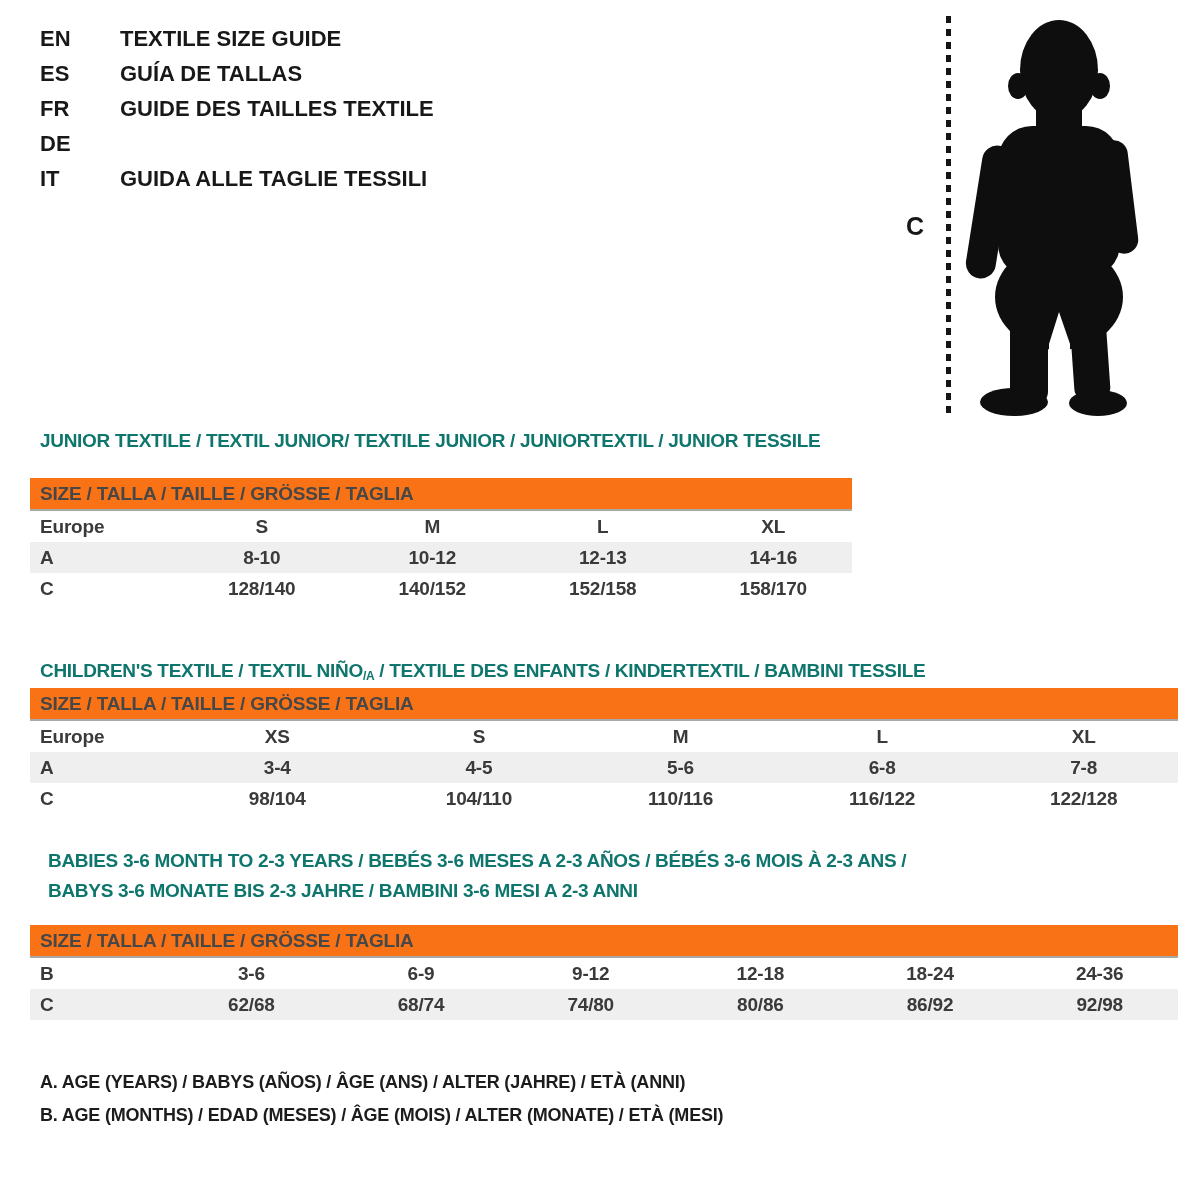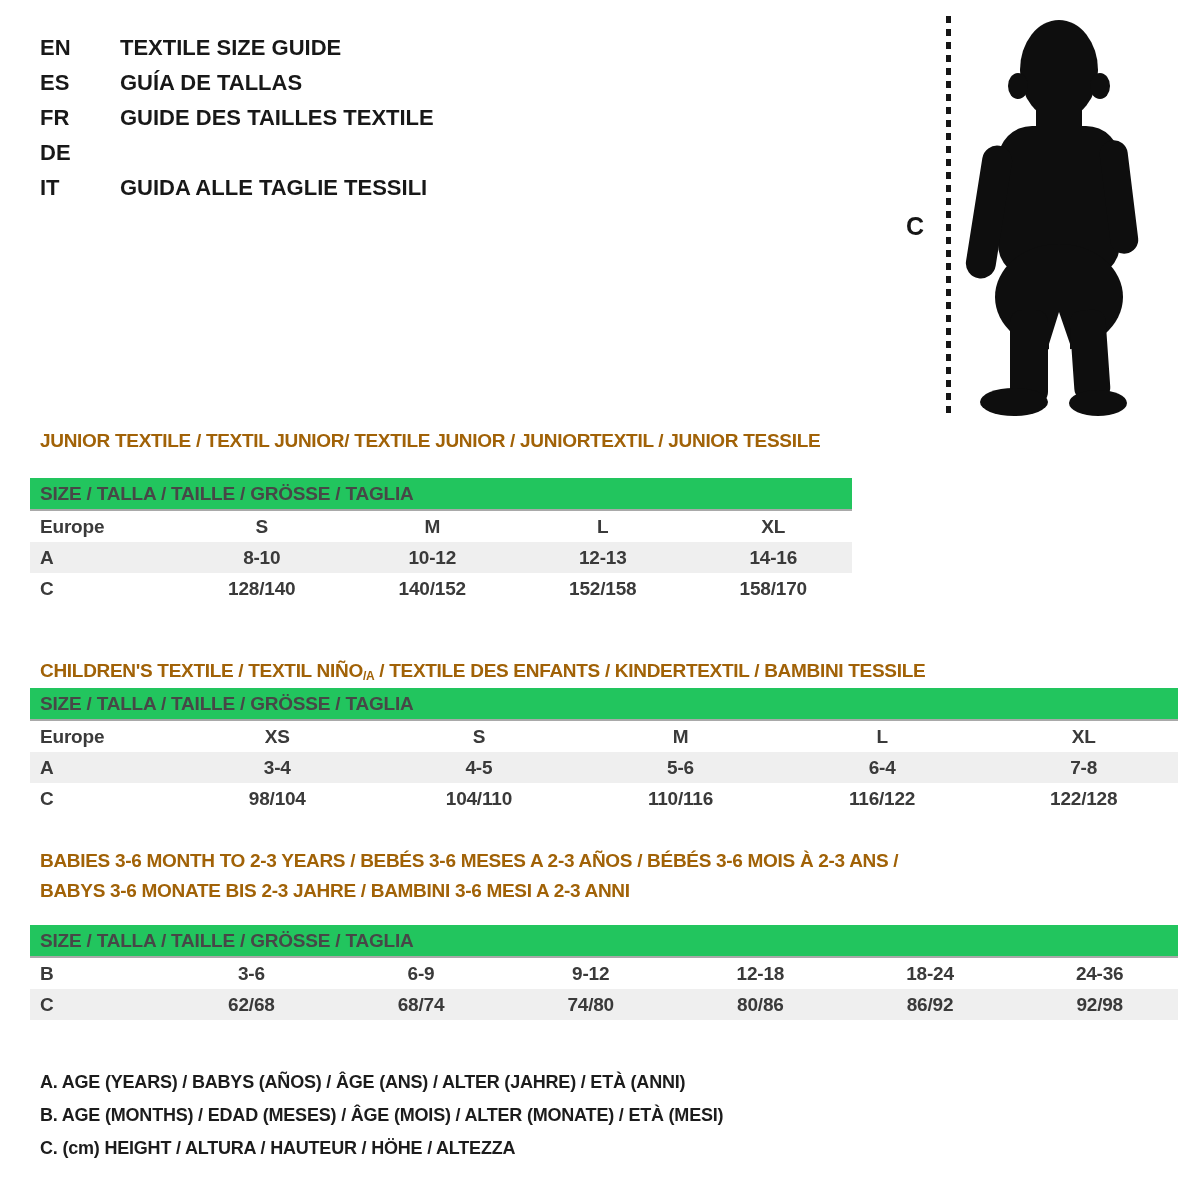--- a/index.html
+++ b/index.html
@@ -2,34 +2,34 @@
 <html><head>
 <meta charset="utf-8">
 <style>
   html,body{margin:0;padding:0;}
   body{
     width:1200px;height:1200px;background:#ffffff;position:relative;
     font-family:"Liberation Sans", sans-serif;color:#1f1f1f;overflow:hidden;
   }
   
   .lang-block{position:absolute;left:40px;top:26px;}
-  .lang-row{display:flex;height:35px;align-items:flex-end;font-weight:bold;font-size:22px;letter-spacing:0px;color:#181818;}
+  .lang-row{display:flex;height:35px;align-items:flex-start;font-weight:bold;font-size:22px;letter-spacing:0px;color:#181818;}
   .lang-code{width:80px;}
   
   .measure-line{position:absolute;left:946px;top:16px;width:5px;height:400px;
     background:repeating-linear-gradient(to bottom,#151515 0 7px,transparent 7px 13px);}
   .measure-label{position:absolute;left:906px;top:212px;font-size:25px;font-weight:bold;color:#161616;}
   .silhouette{position:absolute;left:958px;top:12px;}
   
-  .section-title{position:absolute;left:40px;font-size:19px;font-weight:bold;letter-spacing:-0.3px;color:#a16207;white-space:nowrap;}
+  .section-title{position:absolute;left:40px;font-size:19px;font-weight:bold;letter-spacing:-0.3px;color:#0f766e;white-space:nowrap;}
   .section-title .subscr{font-size:12px;vertical-align:-3px;}
-  .two-line{line-height:30px;}
+  .two-line{line-height:30px;margin-left:8px;}
   
   .sg-table{position:absolute;left:30px;}
-  .size-bar{height:31px;background:#22c55e;border-bottom:2px solid #a9a9a9;display:flex;align-items:center;
+  .size-bar{height:31px;background:#f97316;border-bottom:2px solid #a9a9a9;display:flex;align-items:center;
     padding-left:10px;font-weight:bold;font-size:19px;letter-spacing:-0.2px;color:#474747;}
   .trow{display:flex;height:31px;align-items:center;font-size:19px;font-weight:bold;letter-spacing:-0.2px;color:#3a3a3a;gap:13px;}
   .trow.shaded{background:#efefef;}
   .tlabel{width:140px;padding-left:10px;box-sizing:border-box;}
   .tcell{flex:1;text-align:center;}
   
   .legend{position:absolute;left:40px;top:1066px;}
   .legend-line{height:33px;display:flex;align-items:center;font-size:18px;font-weight:bold;letter-spacing:-0.2px;color:#1c1c1c;}
 </style>
 </head>
@@ -114,21 +114,21 @@
     <span class="tcell">S</span>
     <span class="tcell">M</span>
     <span class="tcell">L</span>
     <span class="tcell">XL</span>
   </div>
   <div class="trow shaded">
     <span class="tlabel">A</span>
     <span class="tcell">3-4</span>
     <span class="tcell">4-5</span>
     <span class="tcell">5-6</span>
-    <span class="tcell">6-4</span>
+    <span class="tcell">6-8</span>
     <span class="tcell">7-8</span>
   </div>
   <div class="trow">
     <span class="tlabel">C</span>
     <span class="tcell">98/104</span>
     <span class="tcell">104/110</span>
     <span class="tcell">110/116</span>
     <span class="tcell">116/122</span>
     <span class="tcell">122/128</span>
   </div>
@@ -156,14 +156,13 @@
     <span class="tcell">74/80</span>
     <span class="tcell">80/86</span>
     <span class="tcell">86/92</span>
     <span class="tcell">92/98</span>
   </div>
 </div>
 
 <div class="legend">
   <div class="legend-line">A. AGE (YEARS) / BABYS (AÑOS) / ÂGE (ANS) / ALTER (JAHRE) / ETÀ (ANNI)</div>
   <div class="legend-line">B. AGE (MONTHS) / EDAD (MESES) / ÂGE (MOIS) / ALTER (MONATE) / ETÀ (MESI)</div>
-  <div class="legend-line">C. (cm) HEIGHT / ALTURA / HAUTEUR / HÖHE / ALTEZZA</div>
 </div>
 
 </body></html>

